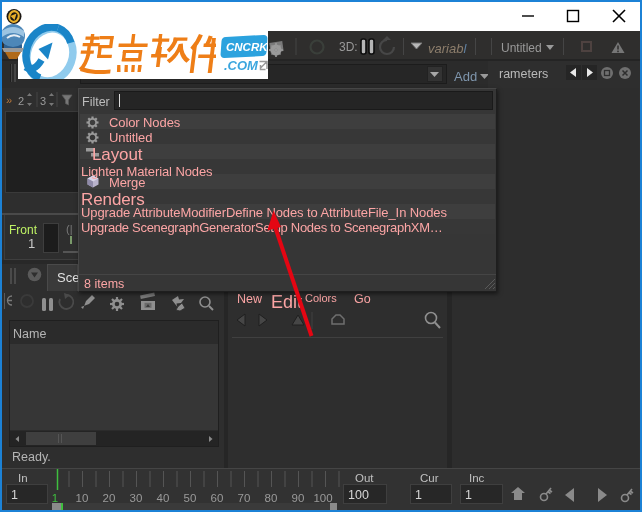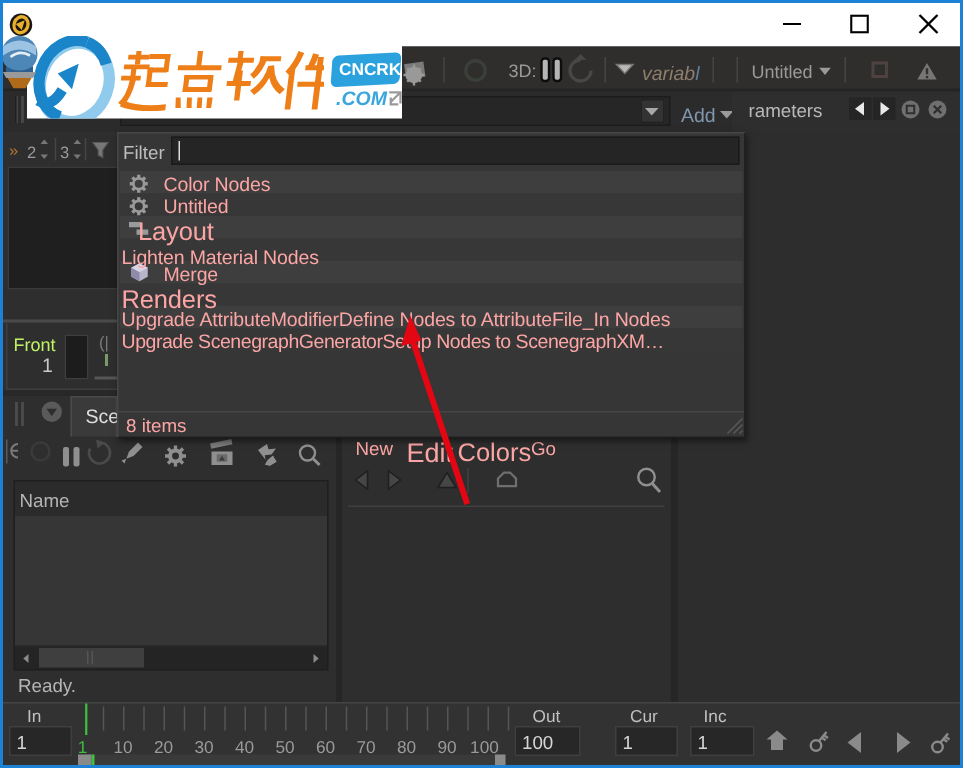--- a/index.html
+++ b/index.html
@@ -177,21 +177,21 @@
     <path d="M6 5 L6 11 L9.5 8 Z" fill="#8a8a8a"></path>
   </svg>
 <div class="abs" style="left:26px;top:432px;width:70px;height:13px;background:#3f3f3f;"></div>
 <div class="abs" style="left:58px;top:434px;width:1px;height:9px;background:#555;"></div>
 <div class="abs" style="left:61px;top:434px;width:1px;height:9px;background:#555;"></div>
 <div class="abs txt" style="left:12px;top:450px;font-size:12.5px;color:#b5b5b5;">Ready.</div>
 
 <div class="abs" style="left:228px;top:264px;width:219px;height:204px;background:#2e2e2e;"></div>
 <div class="abs txt" style="left:237px;top:292px;font-size:12.5px;">New</div>
 <div class="abs txt" style="left:271px;top:292px;font-size:18px;">Edit</div>
-<div class="abs txt" style="left:305px;top:292px;font-size:17px;text-align:right;">Colors</div>
+<div class="abs txt" style="left:305px;top:292px;font-size:11px;text-align:right;">Colors</div>
 <div class="abs txt" style="left:354px;top:292px;font-size:12.5px;">Go</div>
 <svg class="abs" style="left:228px;top:310px" width="219" height="28" viewBox="0 0 219 28">
   <path d="M17 4 L17 16 L9 10 Z" fill="#464646" stroke="#1f1f1f" stroke-width="1"></path>
   <path d="M31 4 L31 16 L39 10 Z" fill="#464646" stroke="#1f1f1f" stroke-width="1"></path>
   <path d="M64 15 L70 5 L76 15 Z" fill="#464646" stroke="#1f1f1f" stroke-width="1"></path>
   <line x1="84" y1="2" x2="84" y2="19" stroke="#404040"></line>
   <path d="M104 9 l4 -4 l4 0 l4 4 l0 5 l-12 0 z" fill="none" stroke="#6f6f6f" stroke-width="1.5"></path>
   <circle cx="203" cy="8" r="5.5" fill="none" stroke="#8f8f8f" stroke-width="1.6"></circle>
   <line x1="207" y1="12.5" x2="212" y2="18" stroke="#8f8f8f" stroke-width="2"></line>
 </svg>
@@ -380,21 +380,21 @@
       <path d="M117 0 l4 1.3 q-3 10 -8 15 l-3 -2.6 q5 -6 7 -13.7 z"></path>
       <rect x="112.5" y="11" width="3.8" height="28"></rect>
       <path d="M127 1.5 l4 1 q-1 5.5 -3.2 9.5 l-3.6 -1.4 q1.8 -4.3 2.8 -9.1 z"></path>
       <rect x="123" y="9.5" width="21" height="3.4"></rect>
       <rect x="119" y="20.5" width="28" height="3.4"></rect>
       <rect x="130.5" y="4" width="3.9" height="35"></rect>
     </g>
   </svg>
 
   <div style="position:absolute;left:203px;top:35px;width:46px;height:21px;background:#2ba2de;border-radius:4px;transform:rotate(-3deg) skewX(-7deg);"></div>
-  <div class="txt" style="position:absolute;left:208px;top:40px;font-size:11.5px;font-weight:bold;color:#ffffff;">CNCRK</div>
+  <div class="txt" style="position:absolute;left:208px;top:40px;font-size:11.5px;font-weight:bold;font-style:italic;color:#ffffff;">CNCRK</div>
   <div class="txt" style="position:absolute;left:206px;top:57px;font-size:13px;font-weight:bold;font-style:italic;color:#3ba6de;">.COM</div>
   <svg style="position:absolute;left:239px;top:58px;" width="13" height="13">
       <path d="M2.5 2.5 L10 2.5 L10 10 M10 2.5 L3.5 9 M3.5 6 L3.5 10.5 L8.5 10.5" stroke="#9a9a9a" stroke-width="1.5" fill="none"></path>
     </svg>
 </div>
 
 <svg class="abs" style="left:1px;top:7px;z-index:21" width="25" height="52" viewBox="0 0 25 52">
   <circle cx="13" cy="9.5" r="7.5" fill="#1a1612"></circle>
   <g transform="rotate(20 13 9.5)">
     <ellipse cx="13" cy="9.5" rx="4.6" ry="5.4" fill="none" stroke="#e8b02c" stroke-width="2.2"></ellipse>

